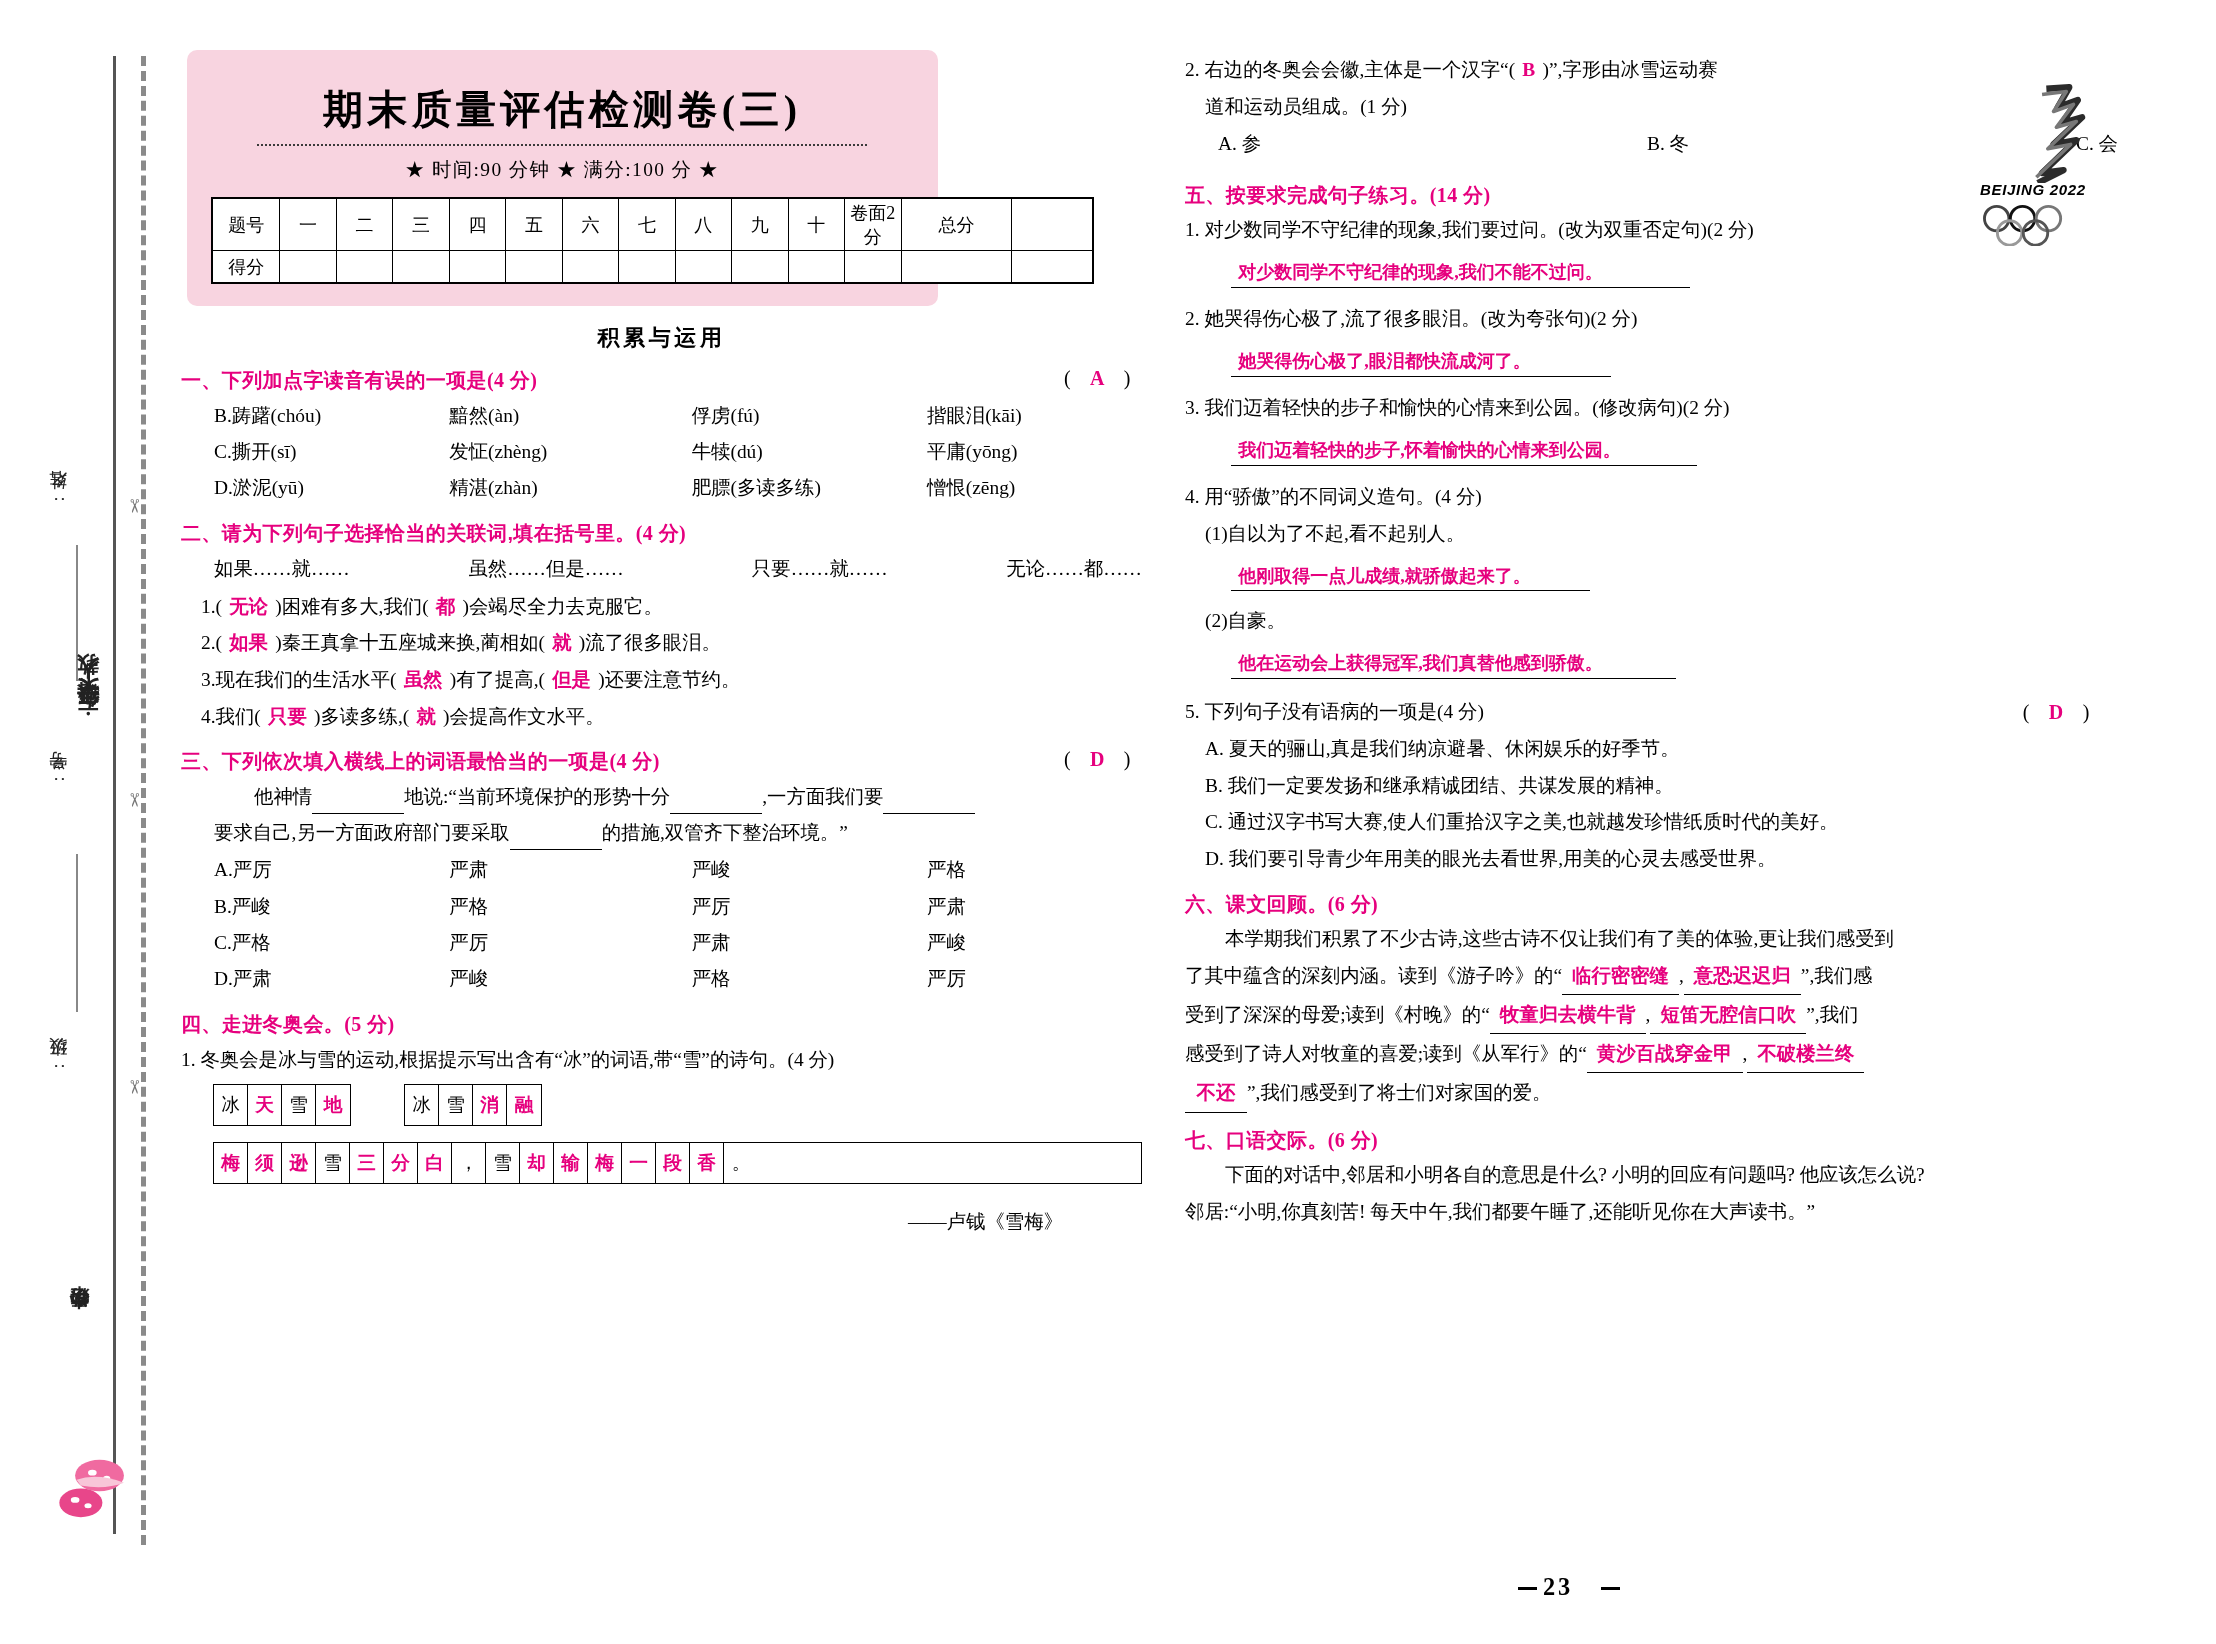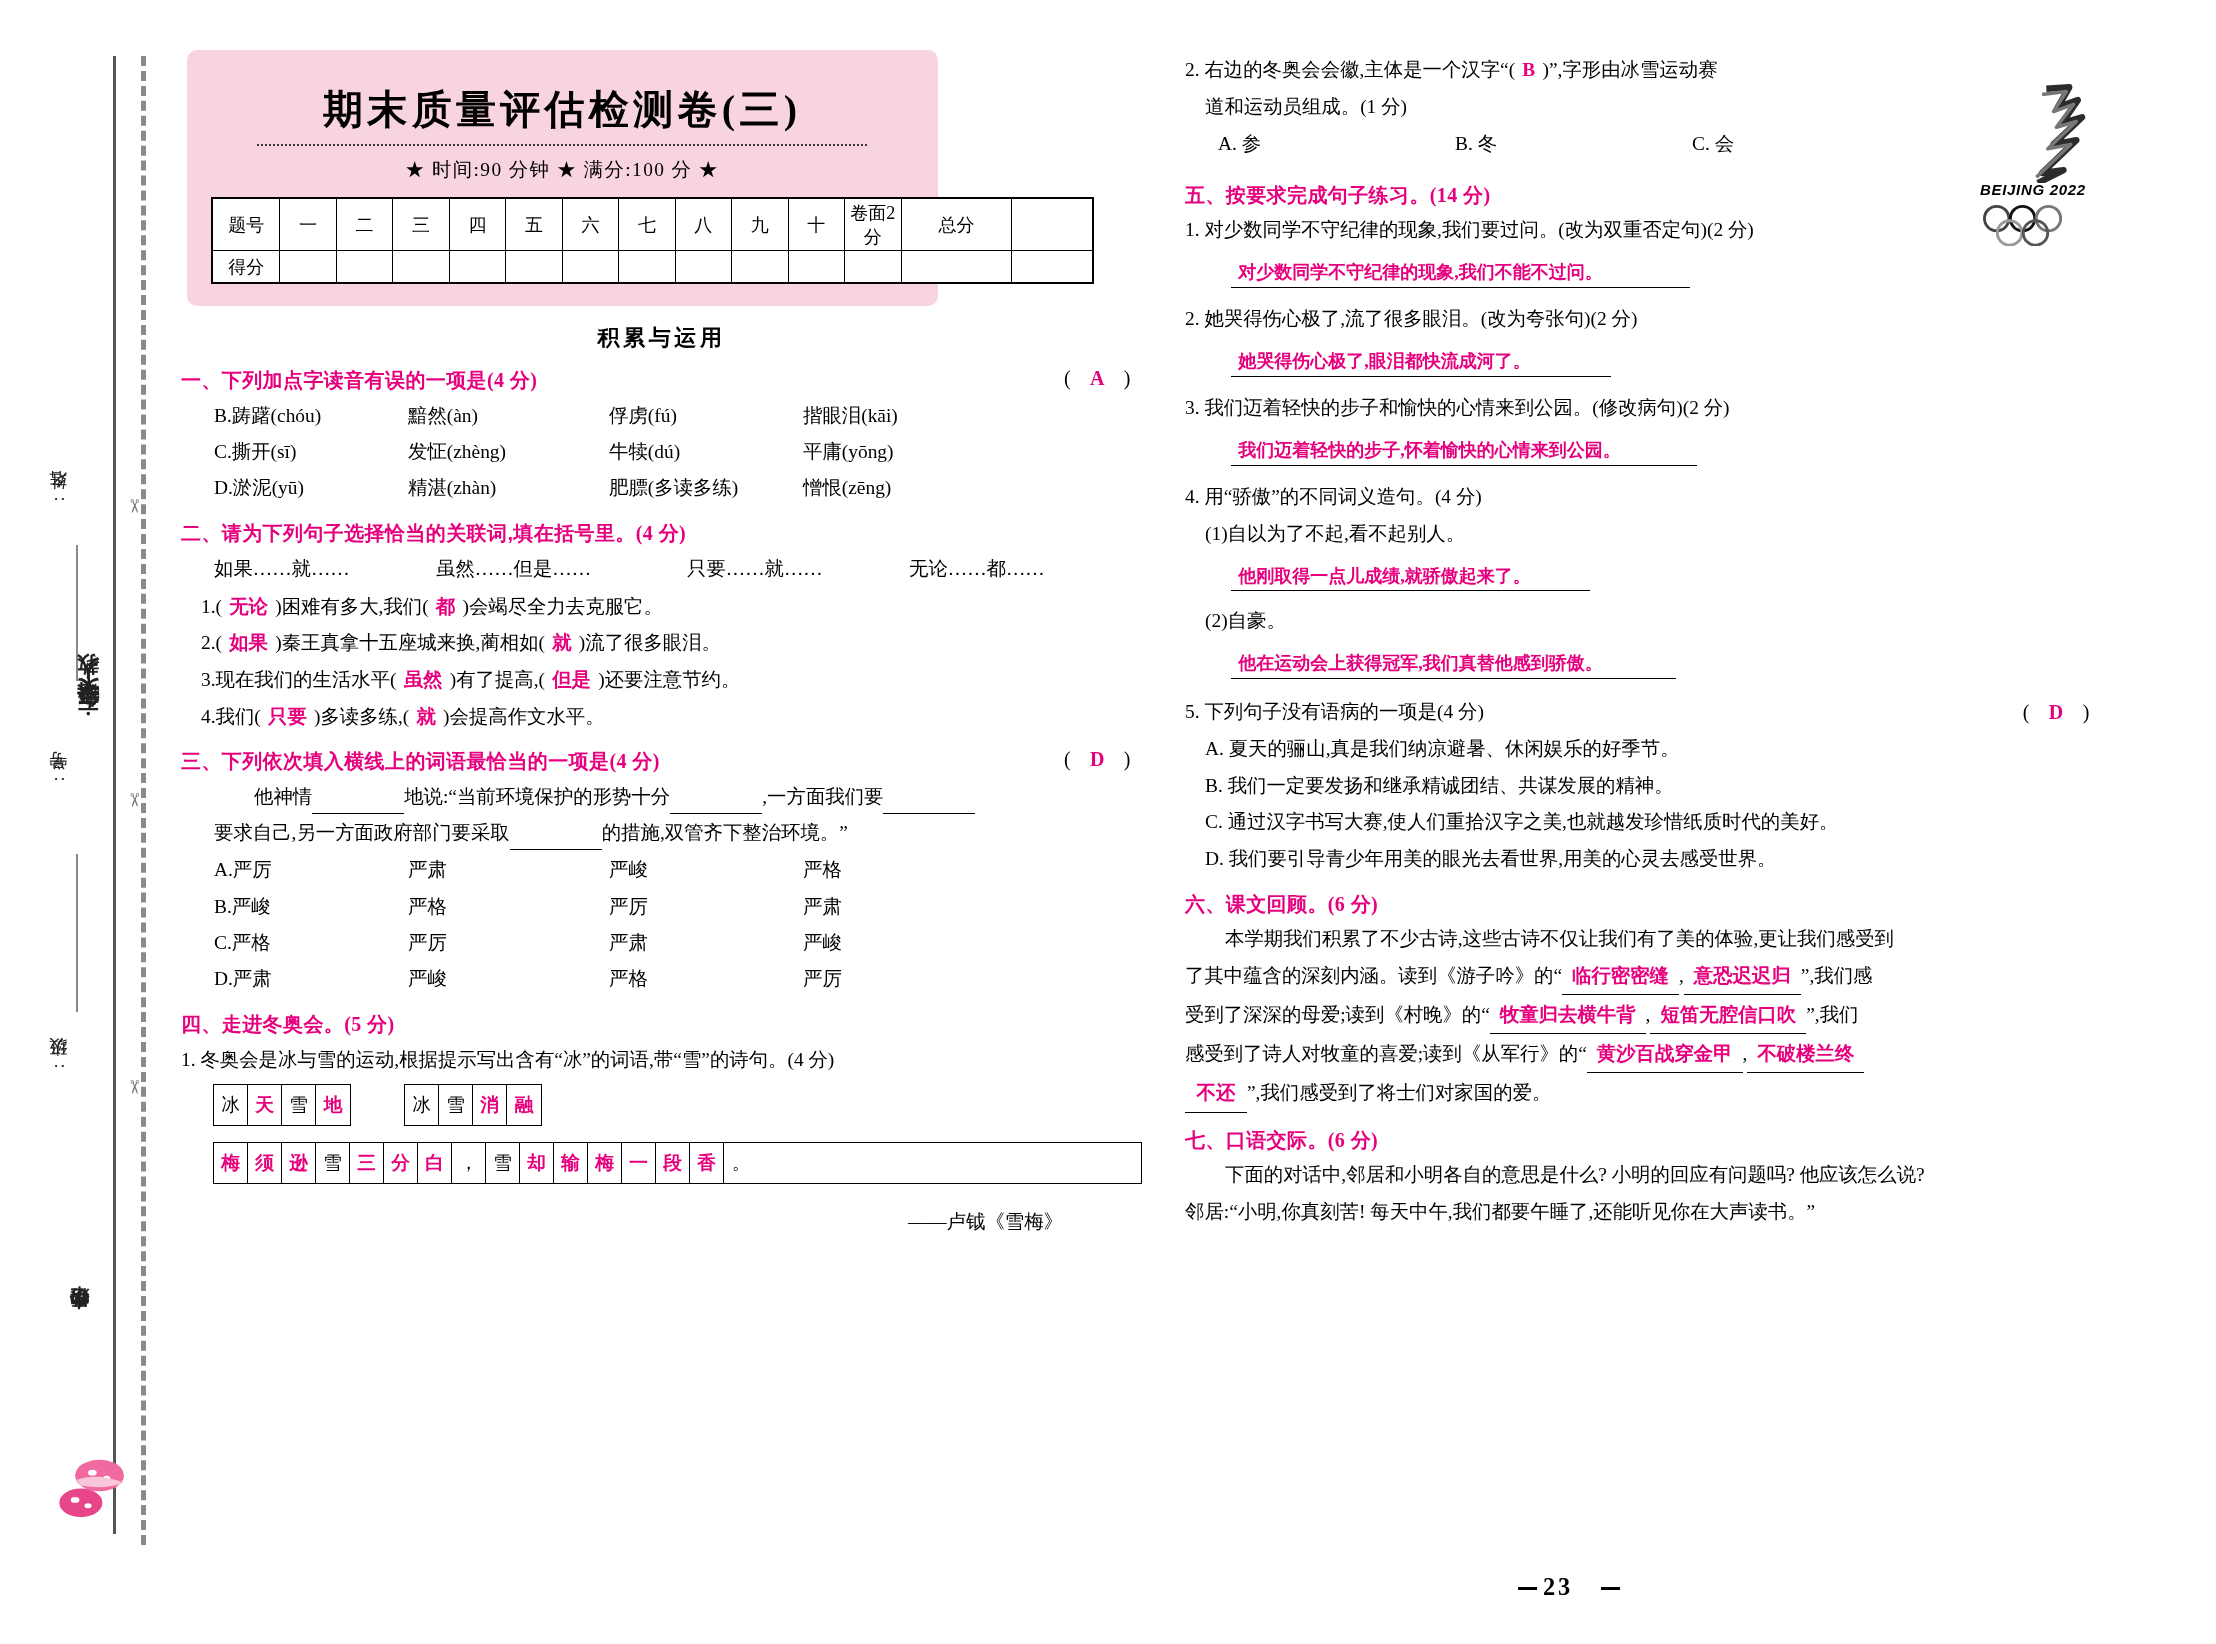--- a/index.html
+++ b/index.html
@@ -140,21 +140,21 @@
     margin:2.9px 0;
     font-family:"Liberation Serif", serif;
   }
   .indent { text-indent:40px; }
   .opt-row { display:flex; font-size:19.4px; line-height:1.8; margin:1.4px 0; }
   .opt-row .o { }
   .o1 { width:194px; }
   .o2 { width:201px; }
   .o3 { width:194px; }
   .o4 { width:215px; }
-  .pad-l { padding-left:33px; }
+  .pad-l { padding-left:33px;justify-content:space-between; }
   .pad-l2 { padding-left:20px; }
   .fill-ul {
     color:#E6007E; font-weight:bold;
     border-bottom:1.4px solid #000; padding:0 10px 1.4px 10px;
     display:inline-block; min-width:108px; text-align:center;
   }
   .blankline {
     display:inline-block; border-bottom:1.4px solid #000;
     min-width:92px; height:1.1em; vertical-align:bottom;
   }

